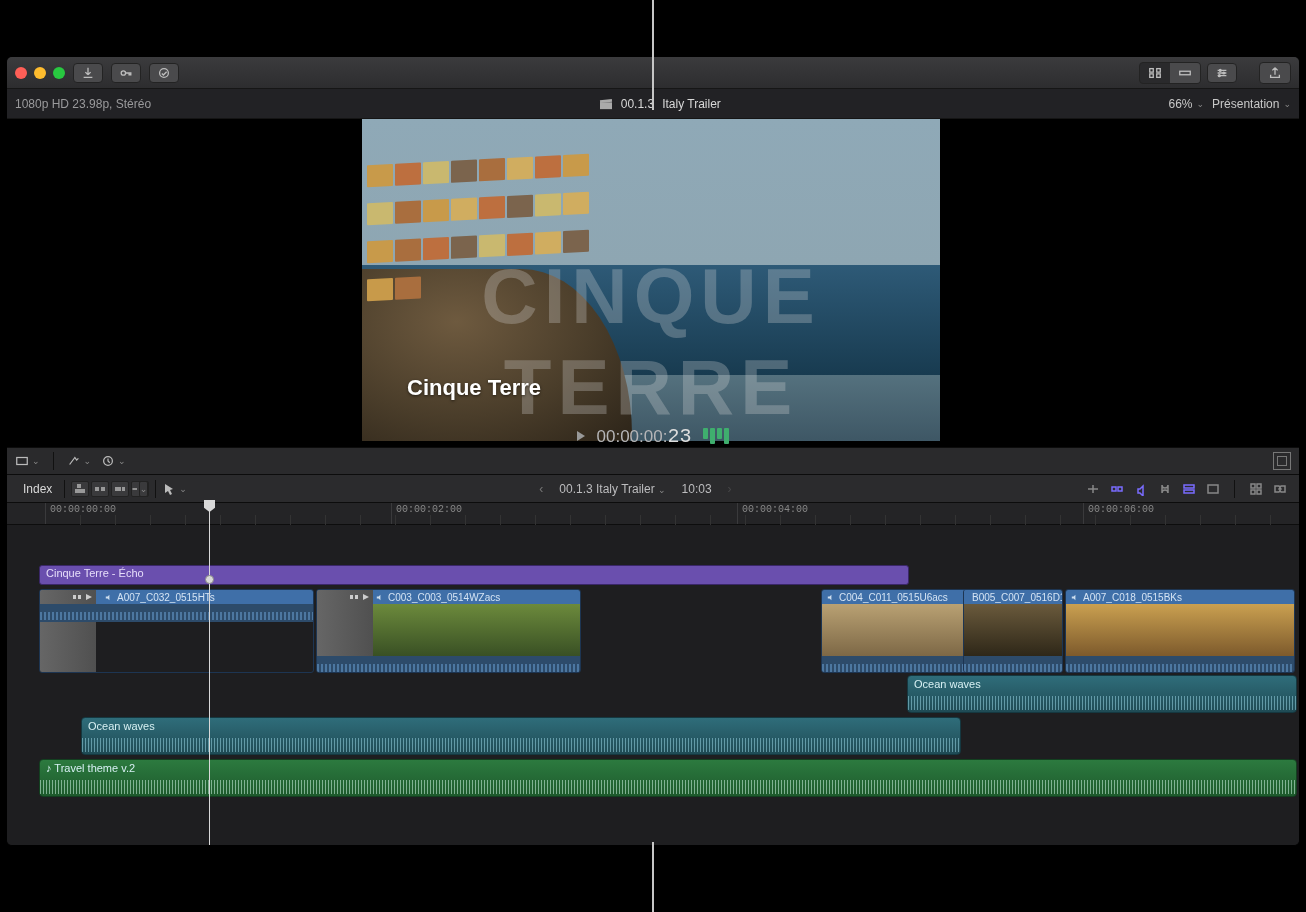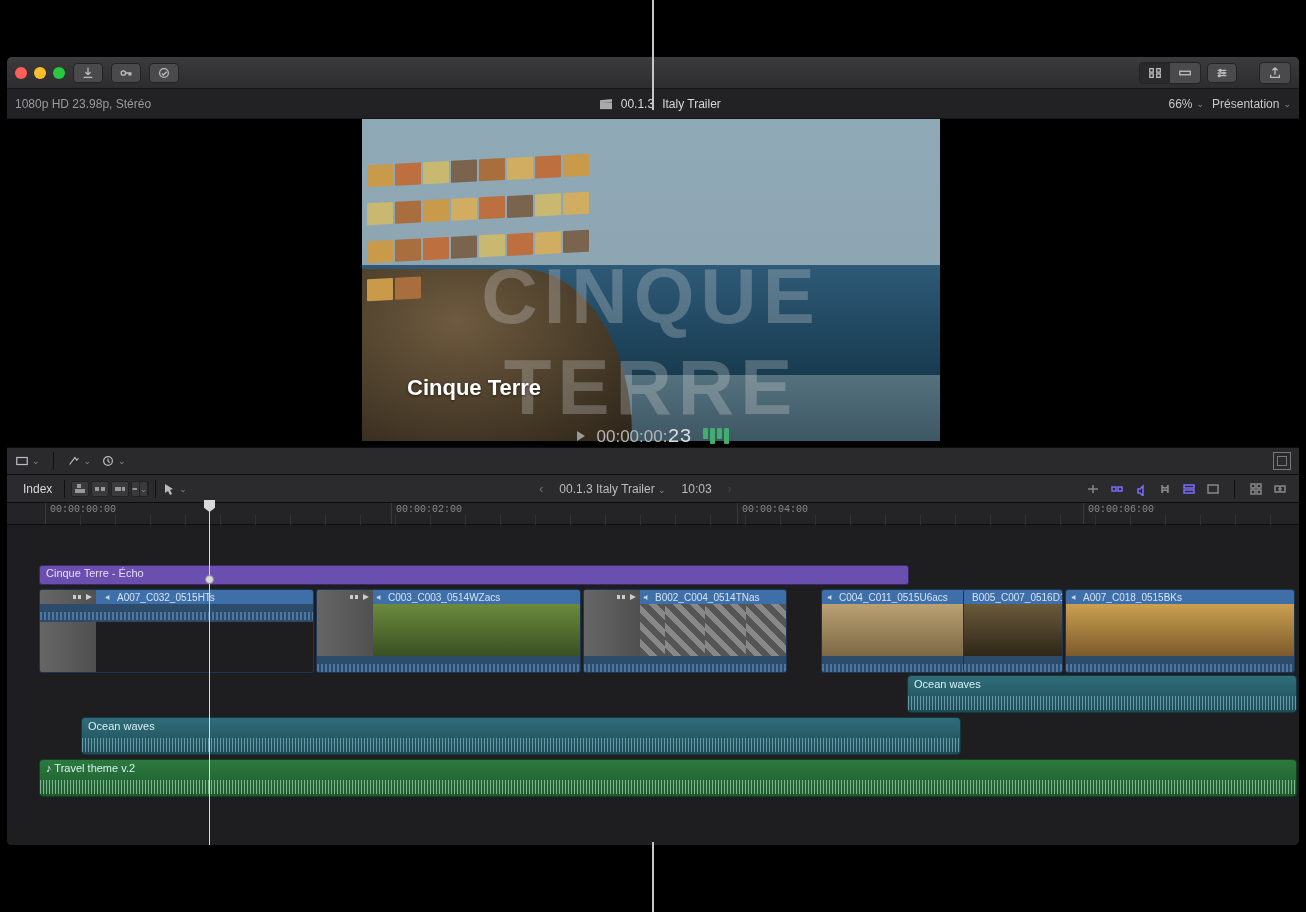--- a/index.html
+++ b/index.html
@@ -454,45 +454,20 @@
           </div>
           <div class="thumbs grass">
             <span></span>
             <span></span>
             <span></span>
             <span></span>
             <span></span>
           </div>
           <div class="awave"></div>
         </div>
-        <div class="vclip" style="left: 576px; width: 204px;">
-          <div class="trans ">
-            <svg viewBox="0 0 10 10">
-              <rect x="1" y="3" width="3" height="4"></rect>
-              <rect x="6" y="3" width="3" height="4"></rect>
-            </svg>
-            <svg viewBox="0 0 10 10">
-              <path d="M2 2l6 3-6 3z"></path>
-            </svg>
-          </div>
-          <div class="bar" style="padding-left:58px">
-            <svg class="mic" viewBox="0 0 10 10">
-              <path d="M2 4h2l2-2v6l-2-2H2z" fill="#cde"></path>
-            </svg>
-            <span>B002_C004_0514TNas</span>
-          </div>
-          <div class="thumbs floor">
-            <span></span>
-            <span></span>
-            <span></span>
-            <span></span>
-            <span></span>
-          </div>
-          <div class="awave"></div>
-        </div>
         <div class="vclip" style="left: 782px; width: 172px; margin-left: 32px;">
           <div class="bar" style="padding-left:4px">
             <svg class="mic" viewBox="0 0 10 10">
               <path d="M2 4h2l2-2v6l-2-2H2z" fill="#cde"></path>
             </svg>
             <span>C004_C011_0515U6acs</span>
           </div>
           <div class="thumbs tower">
             <span></span>
             <span></span>

